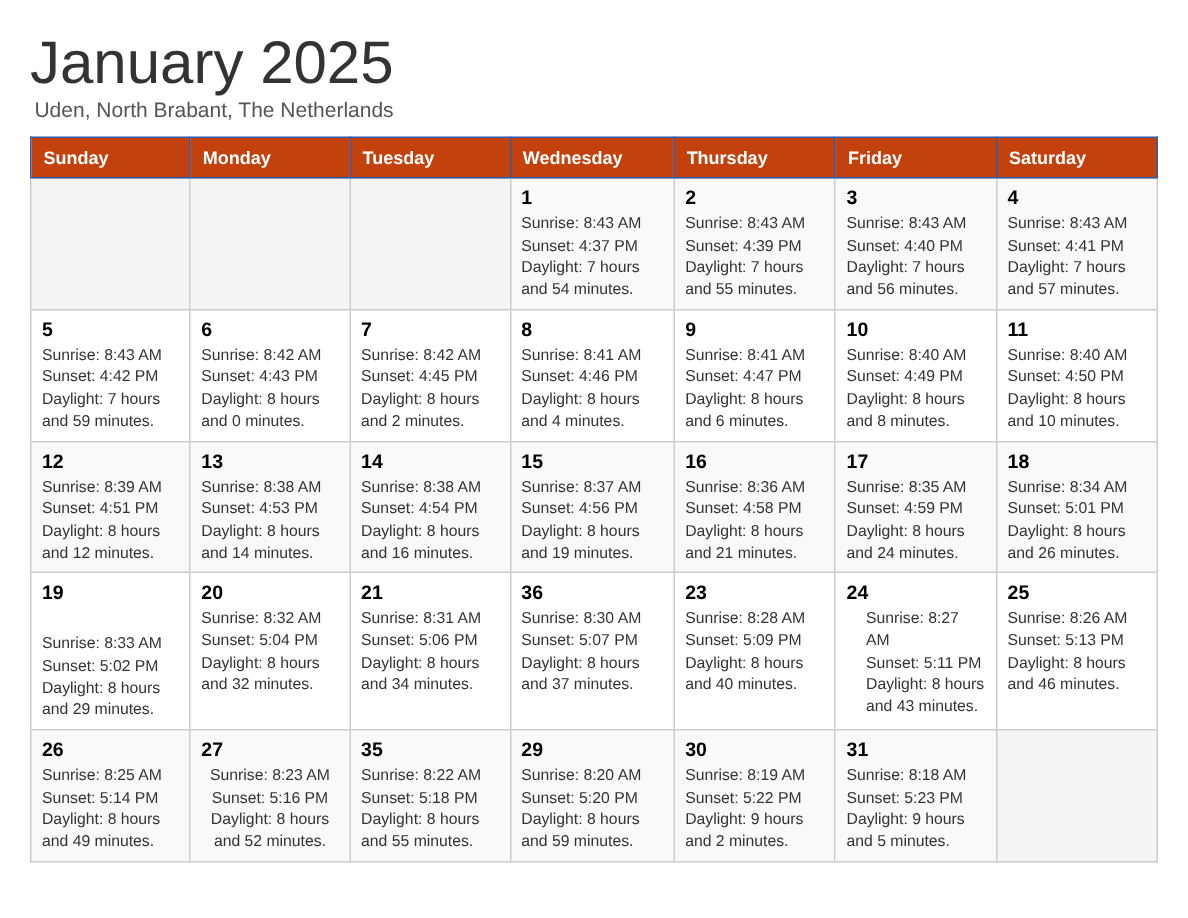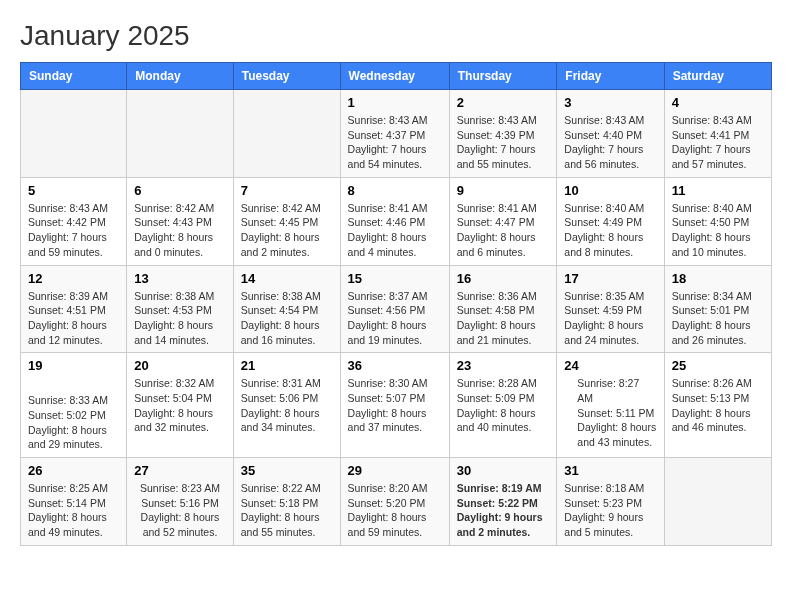--- a/index.html
+++ b/index.html
@@ -27,35 +27,35 @@
     }
     .logo-icon {
       width: 24px;
       height: 24px;
       margin-left: 4px;
     }
     .title-block {
       text-align: right;
     }
     .month-title {
-      font-size: 28px;
+      font-size: 40px;
       color: #333;
       font-weight: normal;
     }
     .location {
       font-size: 14px;
       color: #555;
     }
     table {
       width: 100%;
       border-collapse: collapse;
       font-size: 11px;
     }
     thead tr th {
-      background-color: #3b82f6;
+      background-color: #c2410c;
       color: white;
       text-align: left;
       padding: 6px 8px;
       font-size: 12px;
       font-weight: bold;
       border: 1px solid #2d5bb0;
     }
     tbody tr td {
       border: 1px solid #ccc;
       padding: 5px 7px;
@@ -80,20 +80,21 @@
     .empty-cell {
       background: #f5f5f5 !important;
     }
   </style>
 </head>
 <body>
 
 <div class="header">
   <div class="title-block">
     <div class="month-title">January 2025</div>
+    <div class="location">Uden, North Brabant, The Netherlands</div>
   </div>
 </div>
 
 <table>
   <thead>
     <tr>
     <th>Sunday</th>
         <th>Monday</th>
         <th>Tuesday</th>
         <th>Wednesday</th>
@@ -313,21 +314,21 @@
         </td>
         <td>
           <div class="day-number">29</div>
           <div class="day-info" style="white-space: pre-line;">Sunrise: 8:20 AM
 Sunset: 5:20 PM
 Daylight: 8 hours
 and 59 minutes.</div>
         </td>
         <td>
           <div class="day-number">30</div>
-          <div class="day-info" style="white-space: pre-line; font-weight: bold;">Sunrise: 8:19 AM
+          <div class="day-info" style="white-space: pre-line;">Sunrise: 8:19 AM
 Sunset: 5:22 PM
 Daylight: 9 hours
 and 2 minutes.</div>
         </td>
         <td>
           <div class="day-number">31</div>
           <div class="day-info" style="white-space: pre-line;">Sunrise: 8:18 AM
 Sunset: 5:23 PM
 Daylight: 9 hours
 and 5 minutes.</div>

